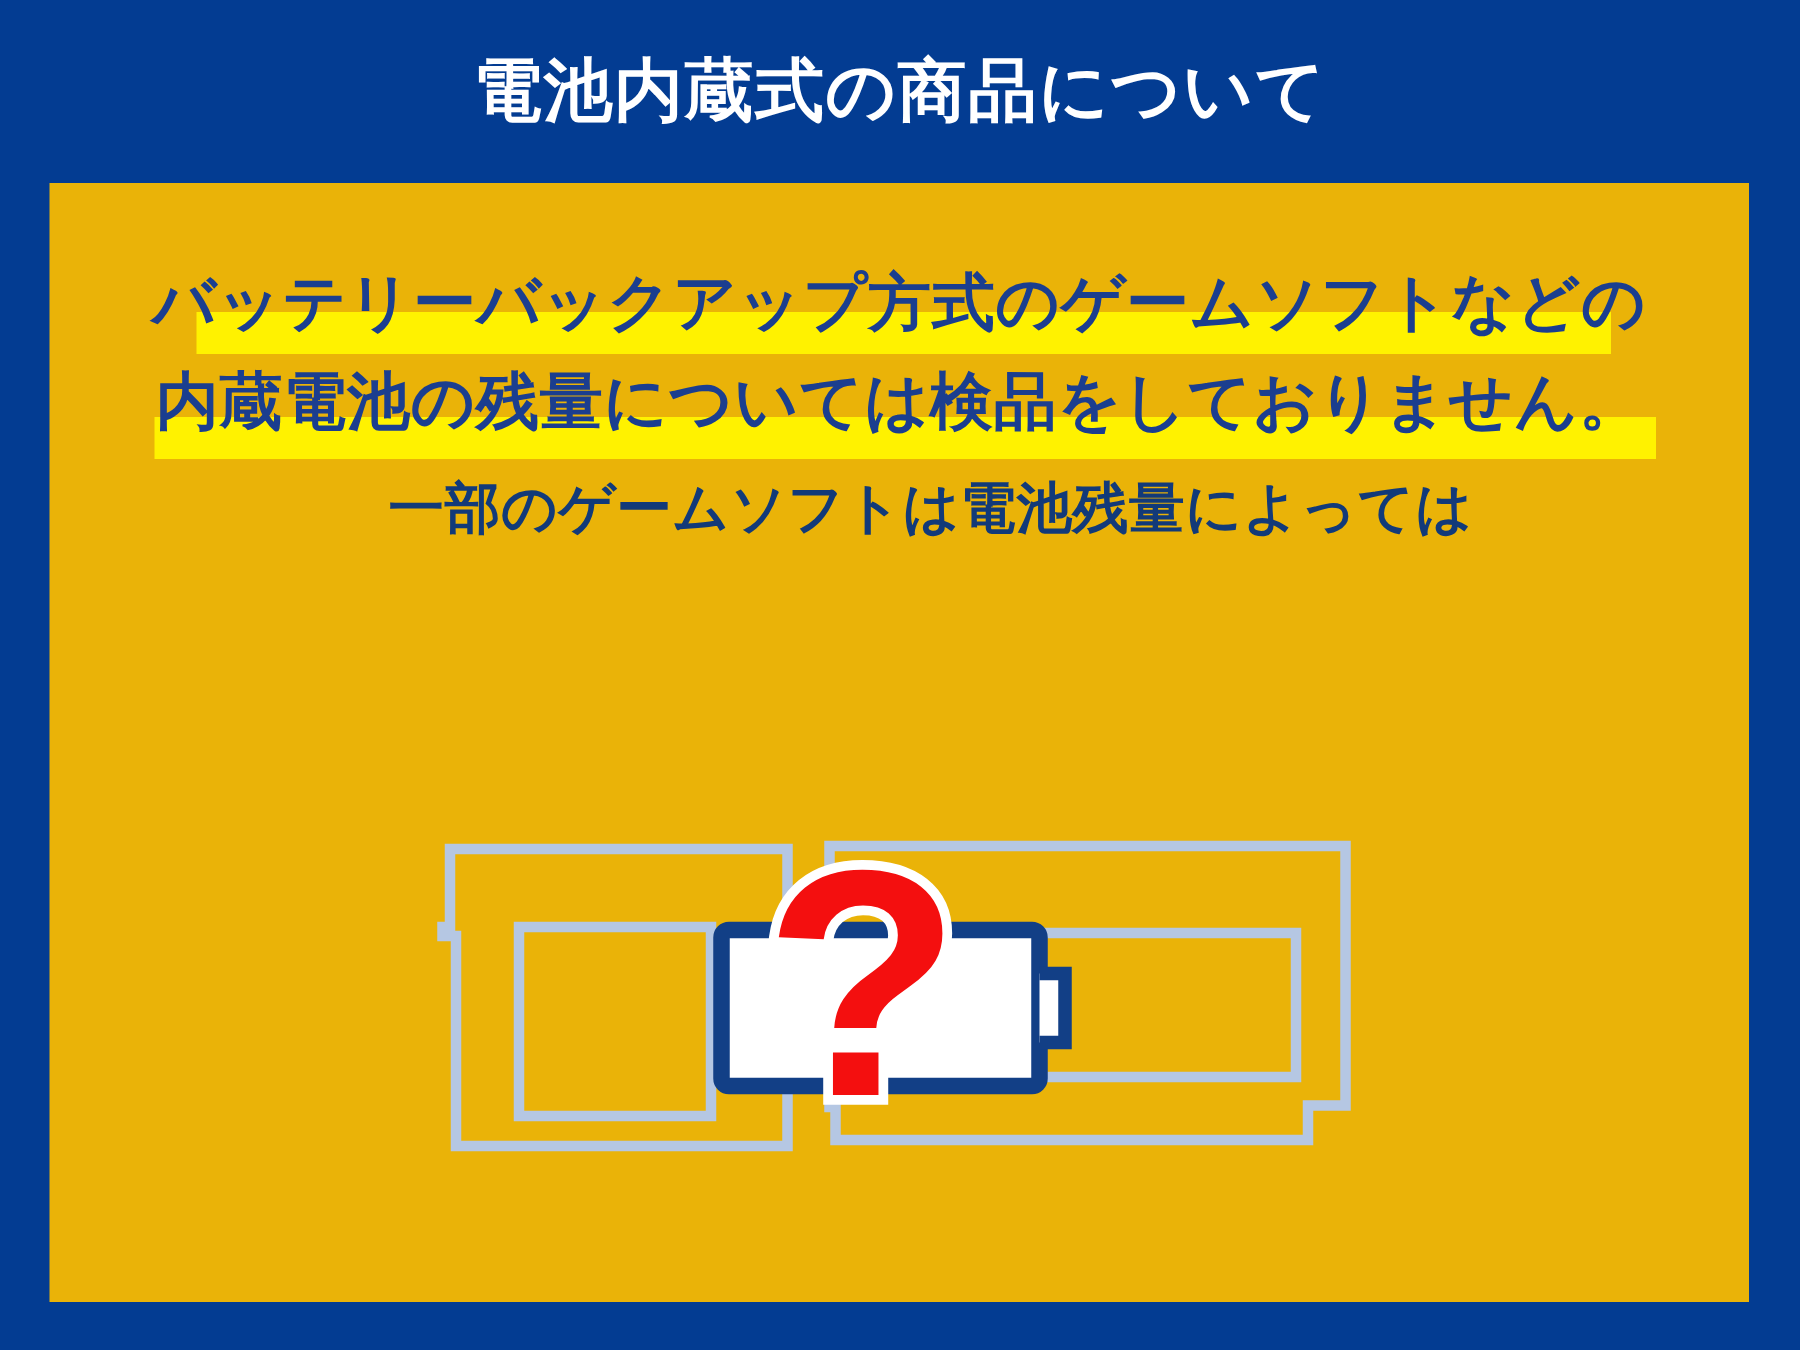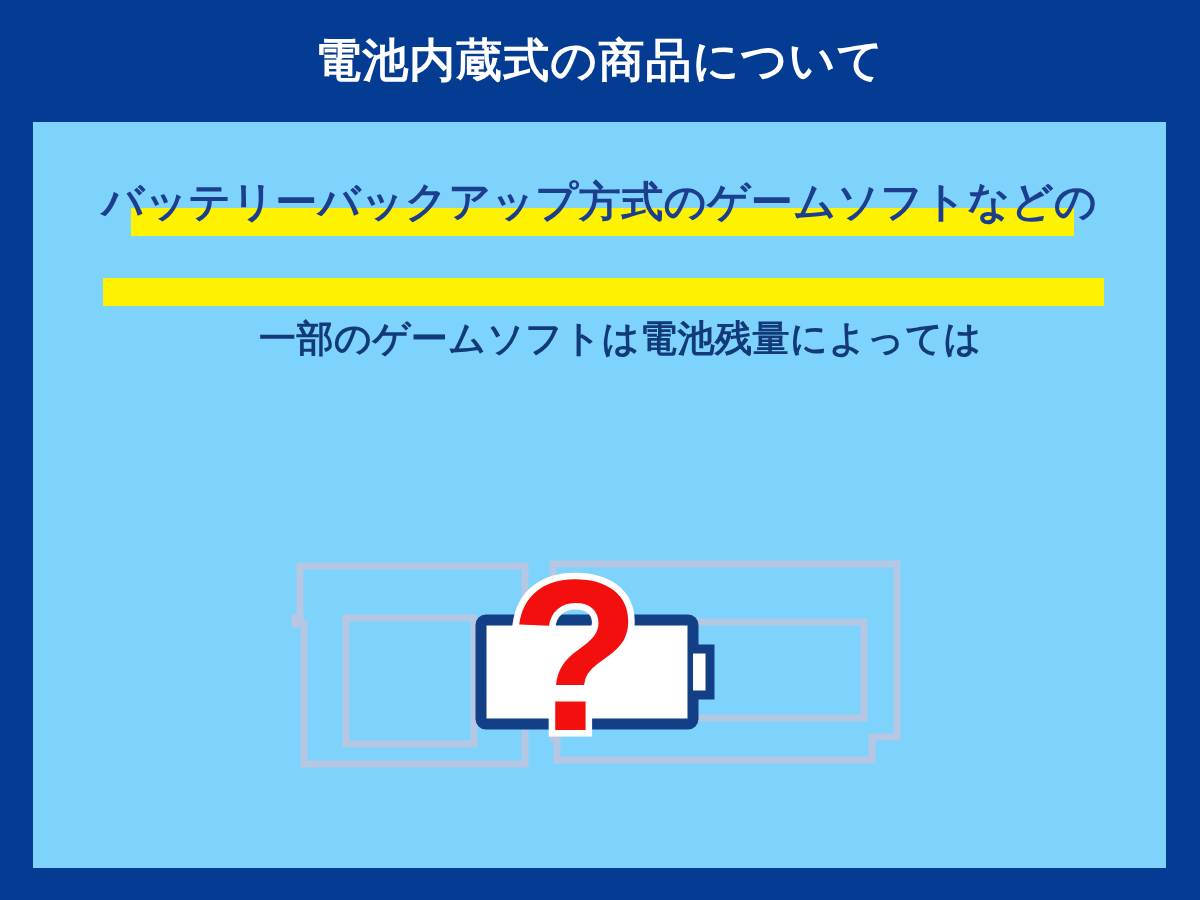--- a/index.html
+++ b/index.html
@@ -40,21 +40,21 @@
     user-select: none;
   }
 
   
   #content-panel {
     position: absolute;
     left: 33px;
     top: 122px;
     width: 1133px;
     height: 746px;
-    background: #7dd3fc;
+    background: #eab308;
   }
 
   
   #headline {
     position: absolute;
     left: 0;
     top: 50px;
     width: 1133px;
     text-align: center;
   }
@@ -144,20 +144,21 @@
 
   <div id="content-panel">
 
     <div id="headline">
       <div class="headline-line" id="headline-line-1">
         <span class="marker"></span>
         <span class="htext">バッテリーバックアップ方式のゲームソフトなどの</span>
       </div>
       <div class="headline-line" id="headline-line-2">
         <span class="marker"></span>
+        <span class="htext">内蔵電池の残量については検品をしておりません。</span>
       </div>
     </div>
 
     <div id="body-text">
       <span class="body-line">一部のゲームソフトは電池残量によっては</span>
     </div>
 
     <div id="illustration">
       <svg width="640" height="230" viewBox="0 0 640 230">
 

